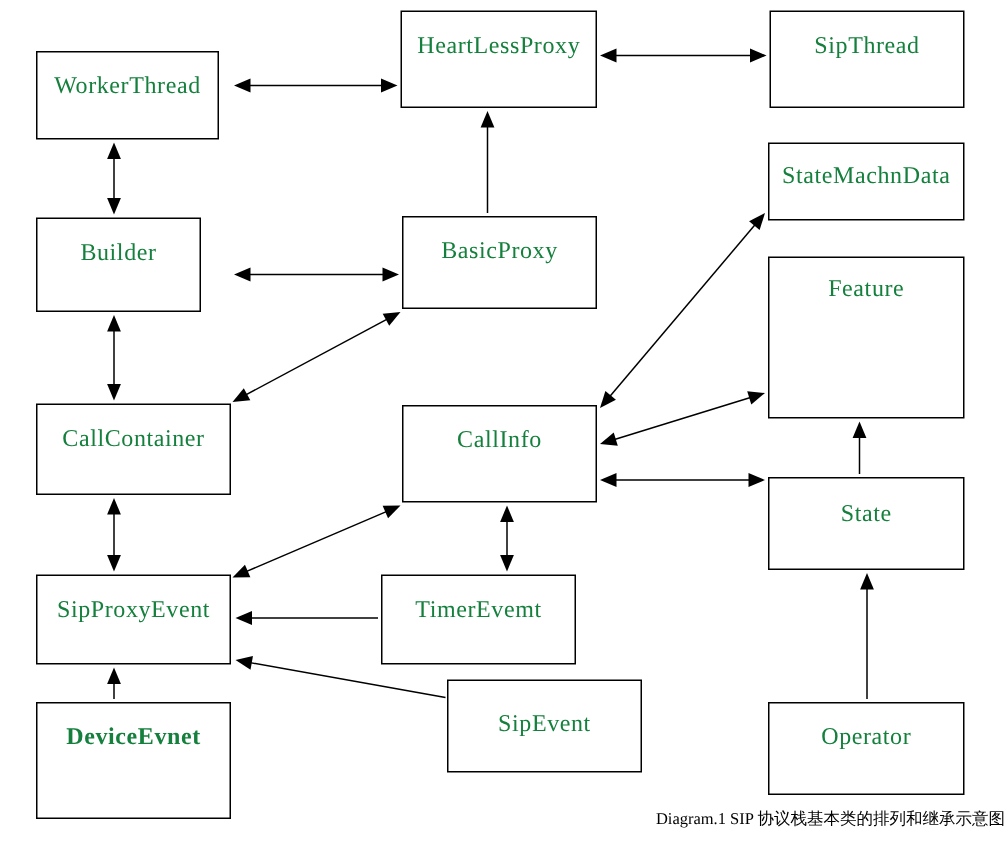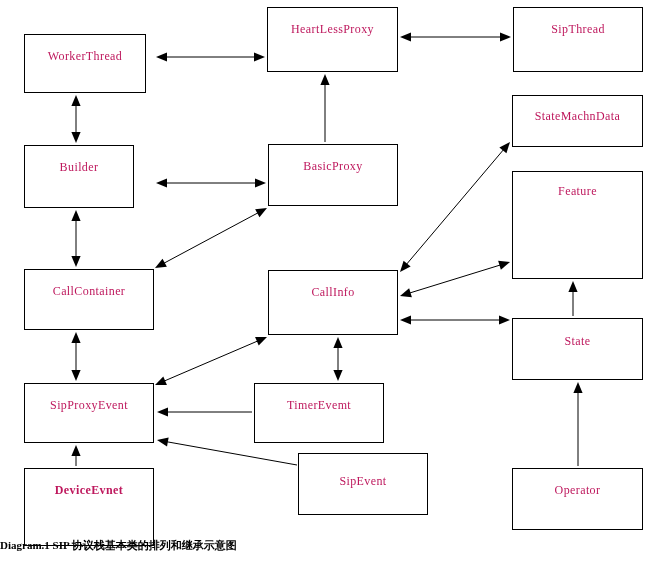--- a/index.html
+++ b/index.html
@@ -10,32 +10,32 @@
     border:1px solid #000;
     background:#fff;
     box-sizing:border-box;
     z-index:3;
   }
   .node .label{
     position:absolute;
     left:0;right:0;
     text-align:center;
     font-family:"Liberation Serif",serif;
-    font-size:12px;
-    color:#be185d;
+    font-size:16px;
+    color:#15803d;
     letter-spacing:0.4px;
     white-space:nowrap;
   }
   #edges{position:absolute;left:0;top:0;width:670px;height:568px;z-index:1;}
   .caption{
     position:absolute;
-    left:0;right:0;
-    text-align:left;
+    left:11px;right:0;
+    text-align:right;
     font-family:"Liberation Serif",serif;
-    font-weight:bold;
+    font-weight:normal;
     font-size:11px;
     color:#000;
     z-index:4;
   }
 </style>
 </head>
 <body>
 
 <div id="canvas">
 

